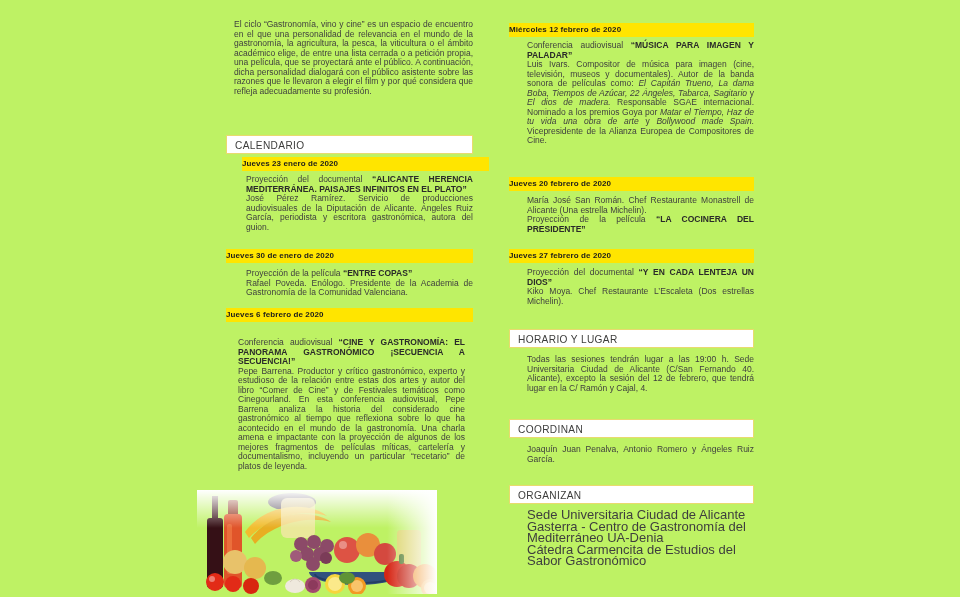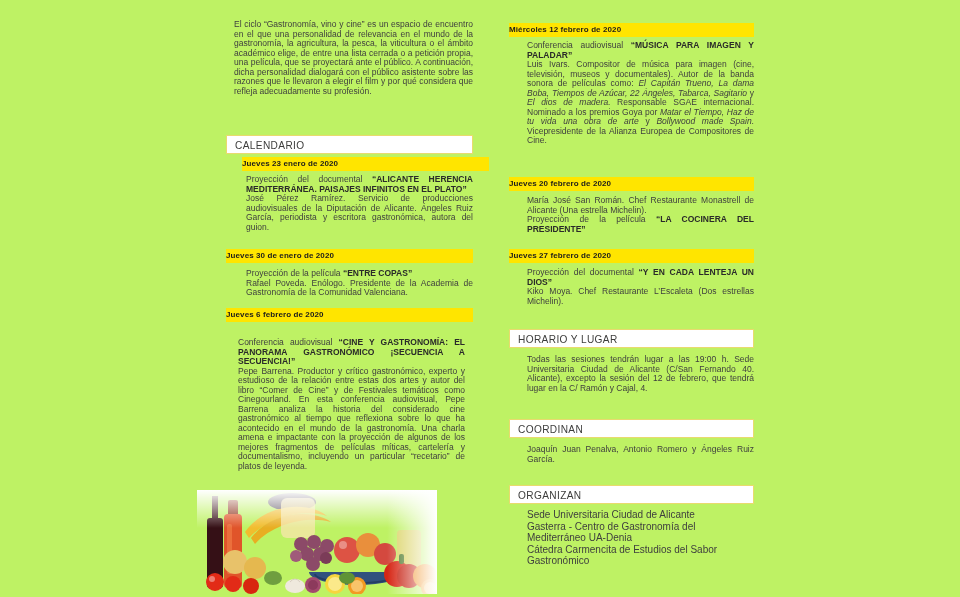--- a/index.html
+++ b/index.html
@@ -23,21 +23,21 @@
   }
   
   .section-box{
     height:19px;background:#ffffff;border:1.5px solid #e9da6e;
     box-sizing:border-box;display:flex;align-items:center;padding-left:8px;
   }
   .section-box .section-title{
     font-size:11px;color:#3c3c3b;letter-spacing:.4px;white-space:nowrap;
     transform:scaleX(.92);transform-origin:left center;
   }
-  .plain-lines{font-size:10px;line-height:11.5px;color:#3e3e3e;text-align:left;}
+  .plain-lines{font-size:13px;line-height:11.5px;color:#3e3e3e;text-align:left;}
   .plain-lines div{margin:0;}
   .photo{display:block;}
 </style>
 </head>
 <body>
 
 <div class="page">
 
   <div class="abs body-text" style="left:234px;top:20px;width:239px;">El ciclo “Gastronomía, vino y cine” es un espacio de encuentro en el que una personalidad de relevancia en el mundo de la gastronomía, la agricultura, la pesca, la viticultura o el ámbito académico elige, de entre una lista cerrada o a petición propia, una película, que se proyectará ante el público. A continuación, dicha personalidad dialogará con el público asistente sobre las razones que le llevaron a elegir el film y por qué considera que refleja adecuadamente su profesión.</div>
 

